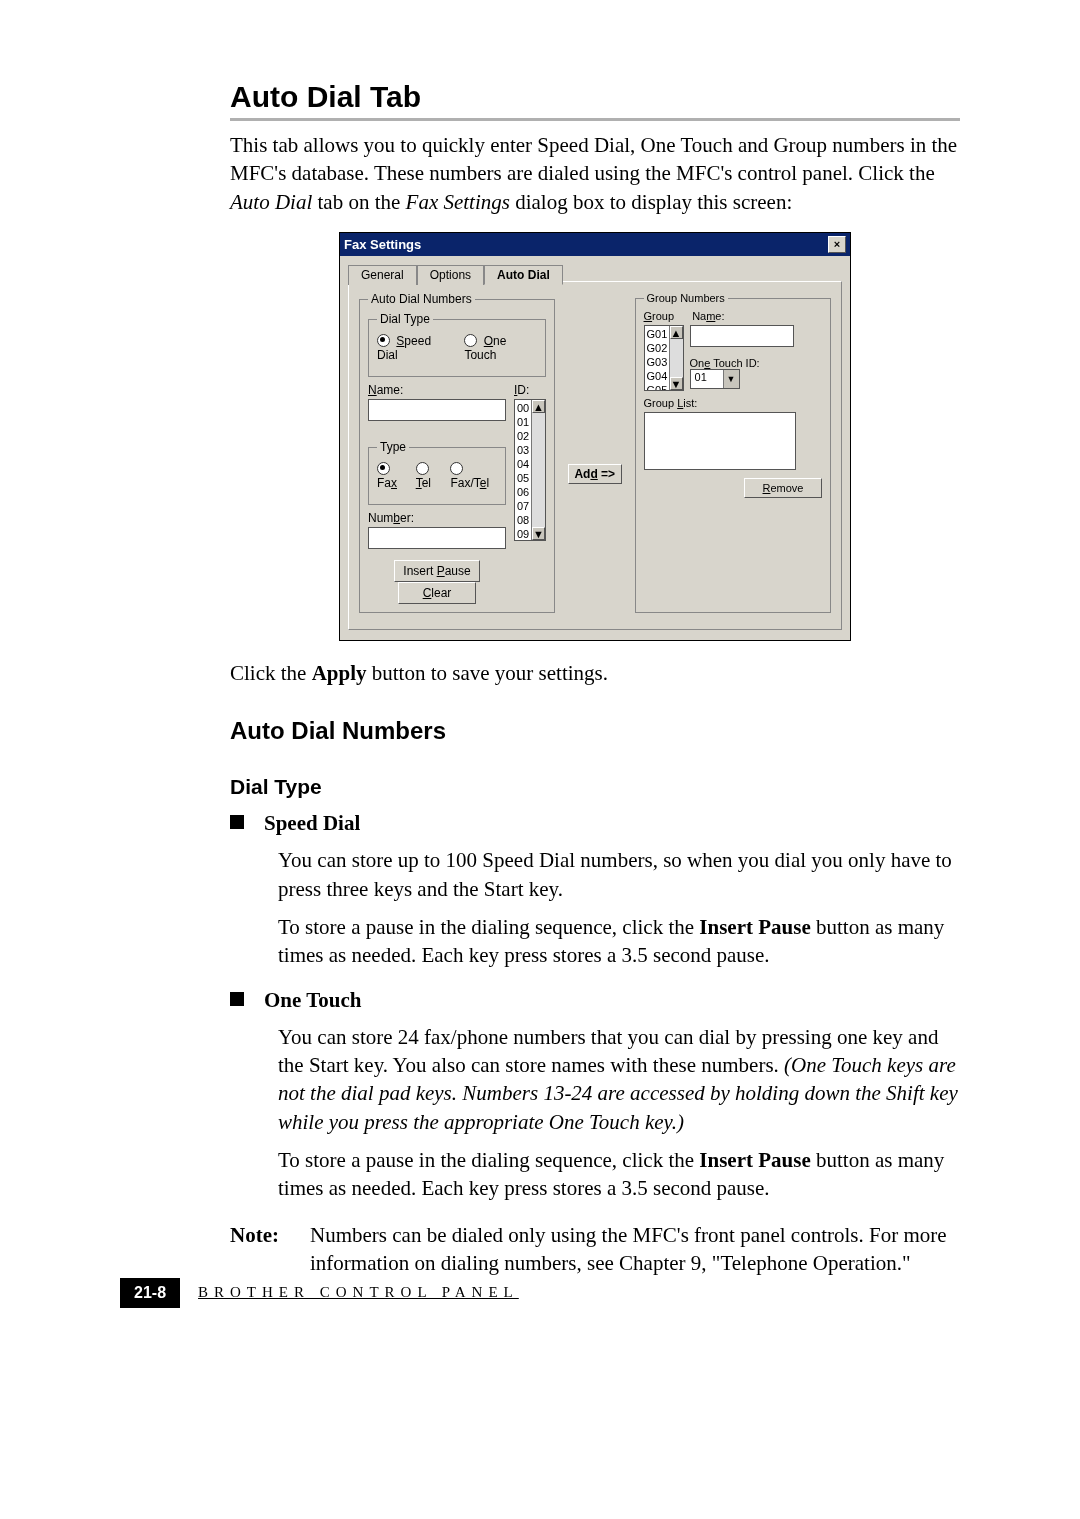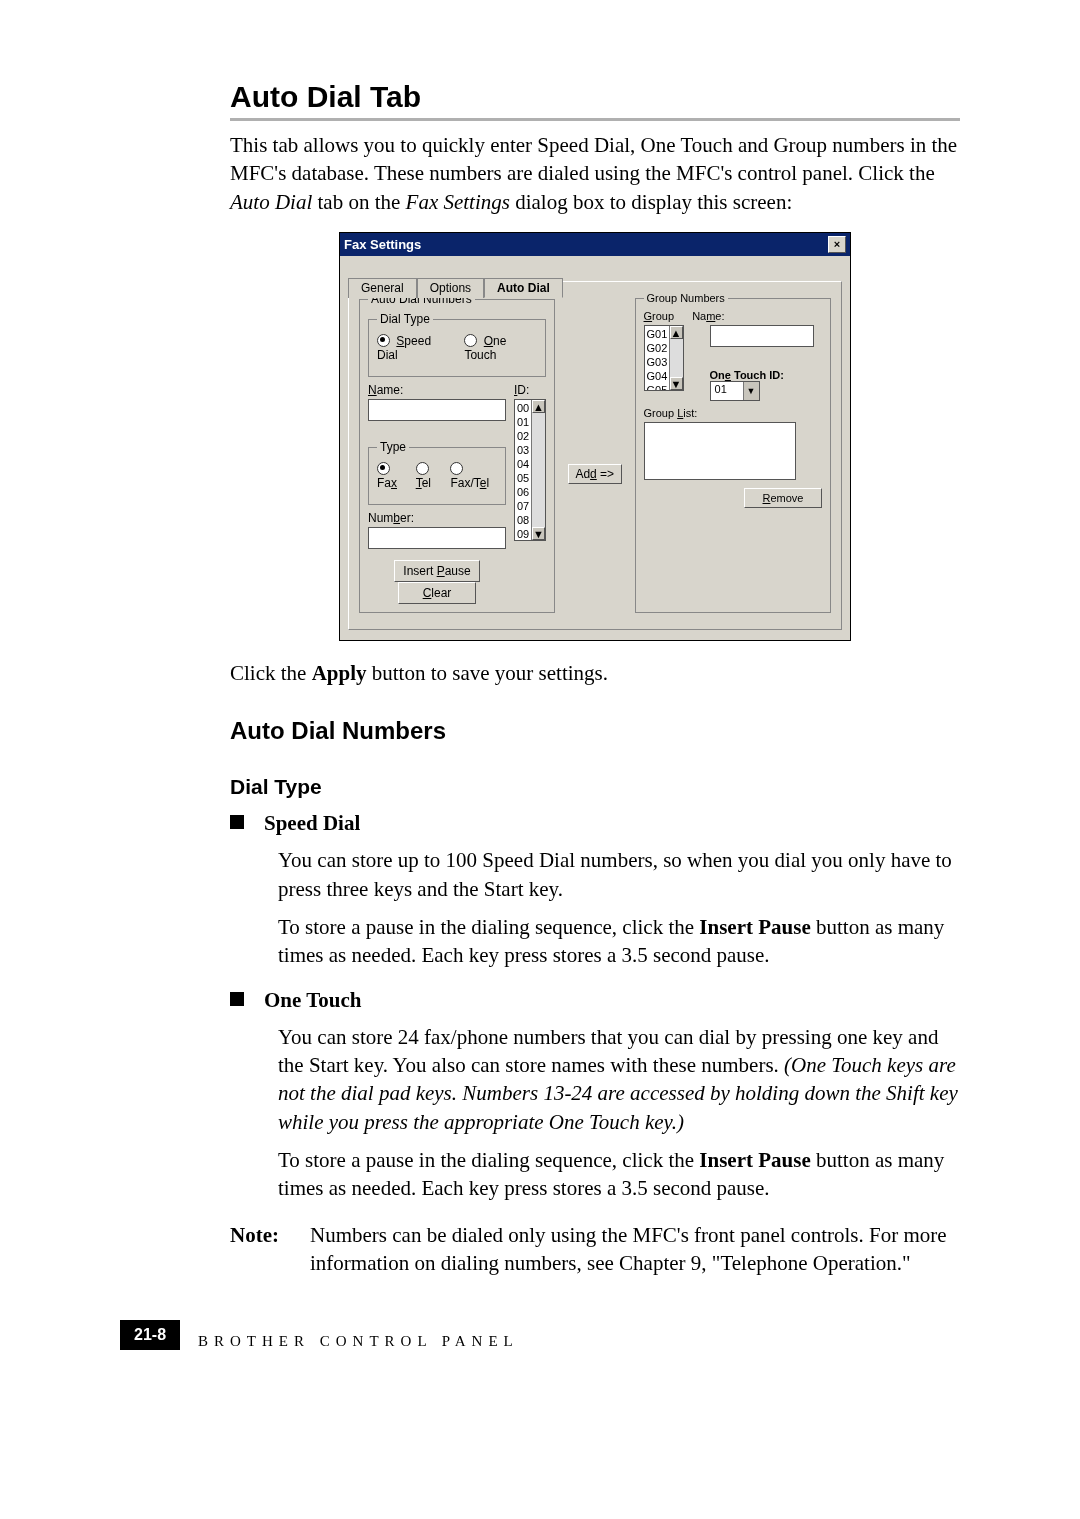--- a/index.html
+++ b/index.html
@@ -63,21 +63,21 @@
     cursor:pointer;
   }
   .dlg-body { padding: 6px 8px 10px 8px; }
   .tabs { display:flex; gap:0; margin-bottom:-1px; }
   .tab {
     border:1px solid #888;
     background:#d8d5cc;
     padding:2px 12px;
     border-bottom:none;
     position:relative;
-    top:16px;
+    top:3px;
     cursor:pointer;
   }
   .tab.active {
     font-weight:bold;
     background:#d8d5cc;
     border-bottom:1px solid #d8d5cc;
     z-index:2;
   }
   .tab-panel {
     border:1px solid #888;
@@ -143,38 +143,38 @@
   }
   .btn-row { display:flex; gap:12px; justify-content:center; margin-top:10px;}
   .btn.disabled { color:#8a8a8a; }
   .field-col { display:flex; gap:8px; }
   .field-main { flex:1; }
   .label-small { margin-bottom:2px; display:block;}
   .number-row { margin-top:6px;}
   .group-box { font-size:11px;}
   .grp-row{display:flex;gap:18px;margin-bottom:3px;}
   .grouplist-outer{background:#fff;border:1px solid #555;height:56px;width:150px;margin-top:3px;}
-  .add-btn-wrap{margin-top:36px;}
+  .add-btn-wrap{margin-top:36px;font-weight:bold;}
   .remove-row{display:flex;justify-content:flex-end;margin-top:8px;}
 
   
   p.body-line { font-size:21px; line-height:1.35; margin:10px 0 26px 0;}
   h2.section { font-family: Arial, Helvetica, sans-serif; font-weight:bold; font-size:24px; margin:30px 0 30px 0;}
   h3.subsection { font-family: Arial, Helvetica, sans-serif; font-weight:bold; font-size:21px; margin:10px 0 12px 0;}
   ul.feature-list { list-style:none; padding:0; margin:0;}
   ul.feature-list > li { margin:0 0 18px 0;}
   .square { display:inline-block; width:14px; height:14px; background:#000; margin-right:16px; vertical-align:1px;}
   .feat-title { font-weight:bold; font-size:21px;}
   .feat-body { margin:10px 0 10px 48px; font-size:21px; line-height:1.35;}
   .note-row { display:flex; gap:0; font-size:21px; line-height:1.35; margin-top:6px;}
   .note-label { font-weight:bold; width:80px;}
   .note-body { flex:1;}
 
   
-  .footer { display:flex; align-items:flex-end; margin-top:42px; gap:18px;}
+  .footer { display:flex; align-items:center; gap:18px;text-decoration:underline;}
   .page-chip {
     background:#000; color:#fff; font-family: Arial, sans-serif;
     font-weight:bold; font-size:16px; padding:6px 14px;
     margin-left:-110px;
   }
   .footer-text { letter-spacing:6px; font-size:15px;}
 </style>
 </head>
 <body>
 
@@ -278,37 +278,37 @@
               <span class="btn" style="min-width:44px;padding:2px 4px;">Ad<span class="underline-letter">d</span> =&gt;</span>
             </div>
           </div>
 
           <fieldset class="col-right group-box">
             <legend>Group Numbers</legend>
             <div class="grp-row">
               <span><span class="underline-letter">G</span>roup</span>
               <span>Na<span class="underline-letter">m</span>e:</span>
             </div>
-            <div style="display:flex;gap:26px;">
+            <div style="display:flex;gap:6px;">
               <div class="listbox group-list">
                 <div class="items">
                   <div>G01</div>
                   <div>G02</div>
                   <div>G03</div>
                   <div>G04</div>
                   <div>G05</div>
                 </div>
                 <div class="scrollbar">
                   <div class="scrollbtn" style="top:0;">▲</div>
                   <div class="scrollbtn" style="bottom:0;">▼</div>
                 </div>
               </div>
               <div style="flex:1;">
                 <span class="inp" style="width:96px;"></span>
-                <div style="margin-top:20px;font-weight:bold;">On<span class="underline-letter">e</span> Touch ID:</div>
+                <div style="margin-top:8px;">On<span class="underline-letter">e</span> Touch ID:</div>
                 <div class="dropdown">
                   <span class="dd-val">01</span>
                   <span class="dd-btn">▼</span>
                 </div>
               </div>
             </div>
             <div style="margin-top:6px;">Group <span class="underline-letter">L</span>ist:</div>
             <div class="grouplist-outer"></div>
             <div class="remove-row">
               <span class="btn"><span class="underline-letter">R</span>emove</span>

